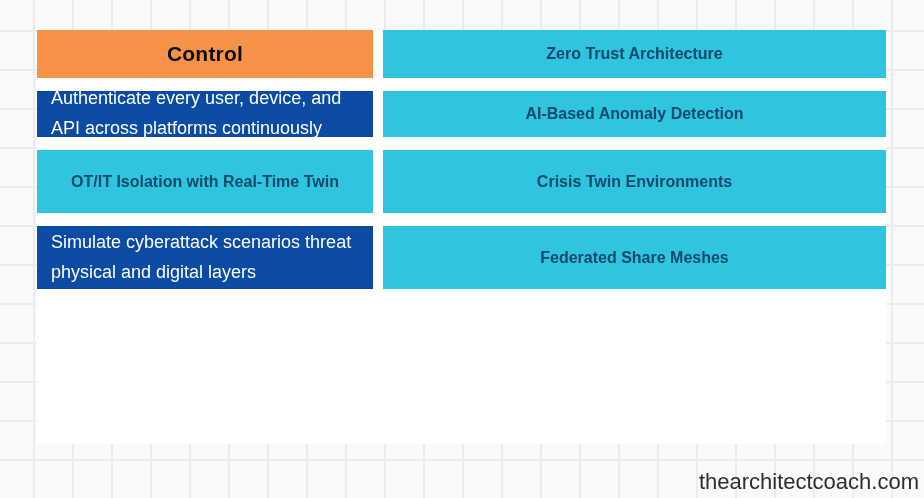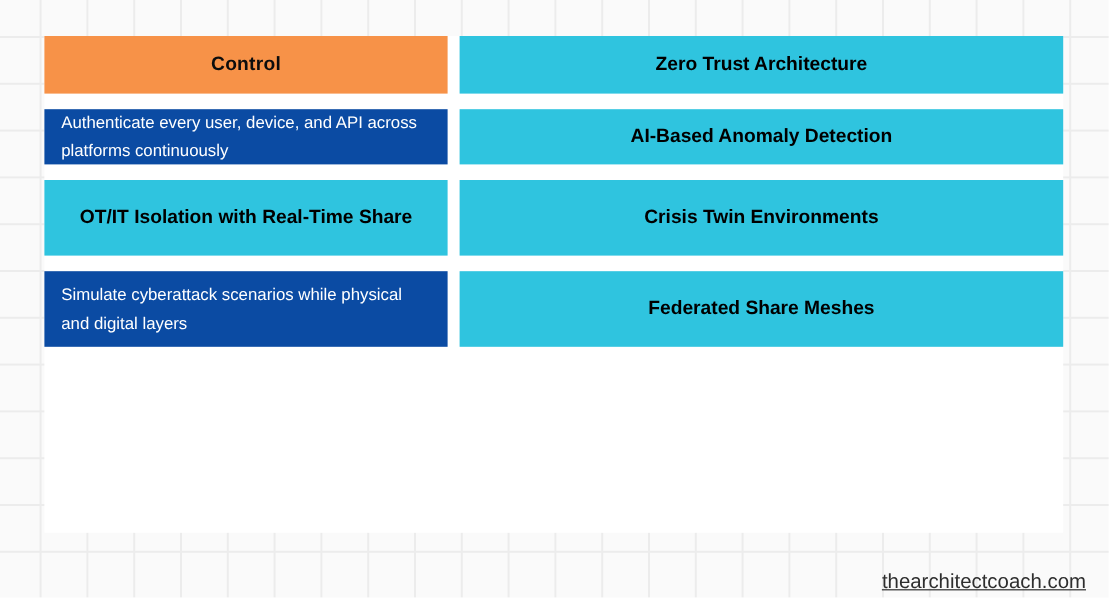--- a/index.html
+++ b/index.html
@@ -37,72 +37,71 @@
   }
 
   .cell {
     display: flex;
     align-items: center;
   }
 
   .header {
     background: var(--header-bg, #f79248);
     justify-content: center;
-    font-size: 16px;
+    font-size: 21px;
     font-weight: bold;
     color: #0d0d0d;
     letter-spacing: 0.2px;
   }
 
   .control {
     background: var(--control-bg, #2fc4df);
     justify-content: center;
     text-align: center;
     font-size: 16px;
     font-weight: bold;
-    color: #000000;
+    color: #0c4a6e;
     padding: 0 10px;
   }
 
   .function {
     background: var(--function-bg, #0b4ba3);
     color: #ffffff;
-    font-size: 14px;
+    font-size: 18px;
     line-height: 1.65;
     padding: 0 14px;
     text-align: left;
   }
 
   .watermark {
     position: absolute;
-    right: 19px;
+    right: 5px;
     bottom: 3px;
-    font-size: 17px;
+    font-size: 22px;
     color: #2e2e2e;
-    text-decoration: underline;
   }
 </style>
 </head>
 <body>
 
 <div class="canvas">
 
   <div class="table">
 
     <div class="cell header">Control</div>
 
     <div class="cell control">Zero Trust Architecture</div>
     <div class="cell function">Authenticate every user, device, and API across platforms continuously</div>
 
     <div class="cell control">AI-Based Anomaly Detection</div>
 
-    <div class="cell control">OT/IT Isolation with Real-Time Share</div>
+    <div class="cell control">OT/IT Isolation with Real-Time Twin</div>
 
     <div class="cell control">Crisis Twin Environments</div>
-    <div class="cell function">Simulate cyberattack scenarios while physical and digital layers</div>
+    <div class="cell function">Simulate cyberattack scenarios threat physical and digital layers</div>
 
     <div class="cell control">Federated Share Meshes</div>
 
   </div>
 
   <div class="watermark">thearchitectcoach.com</div>
 
 </div>
 
 </body></html>

